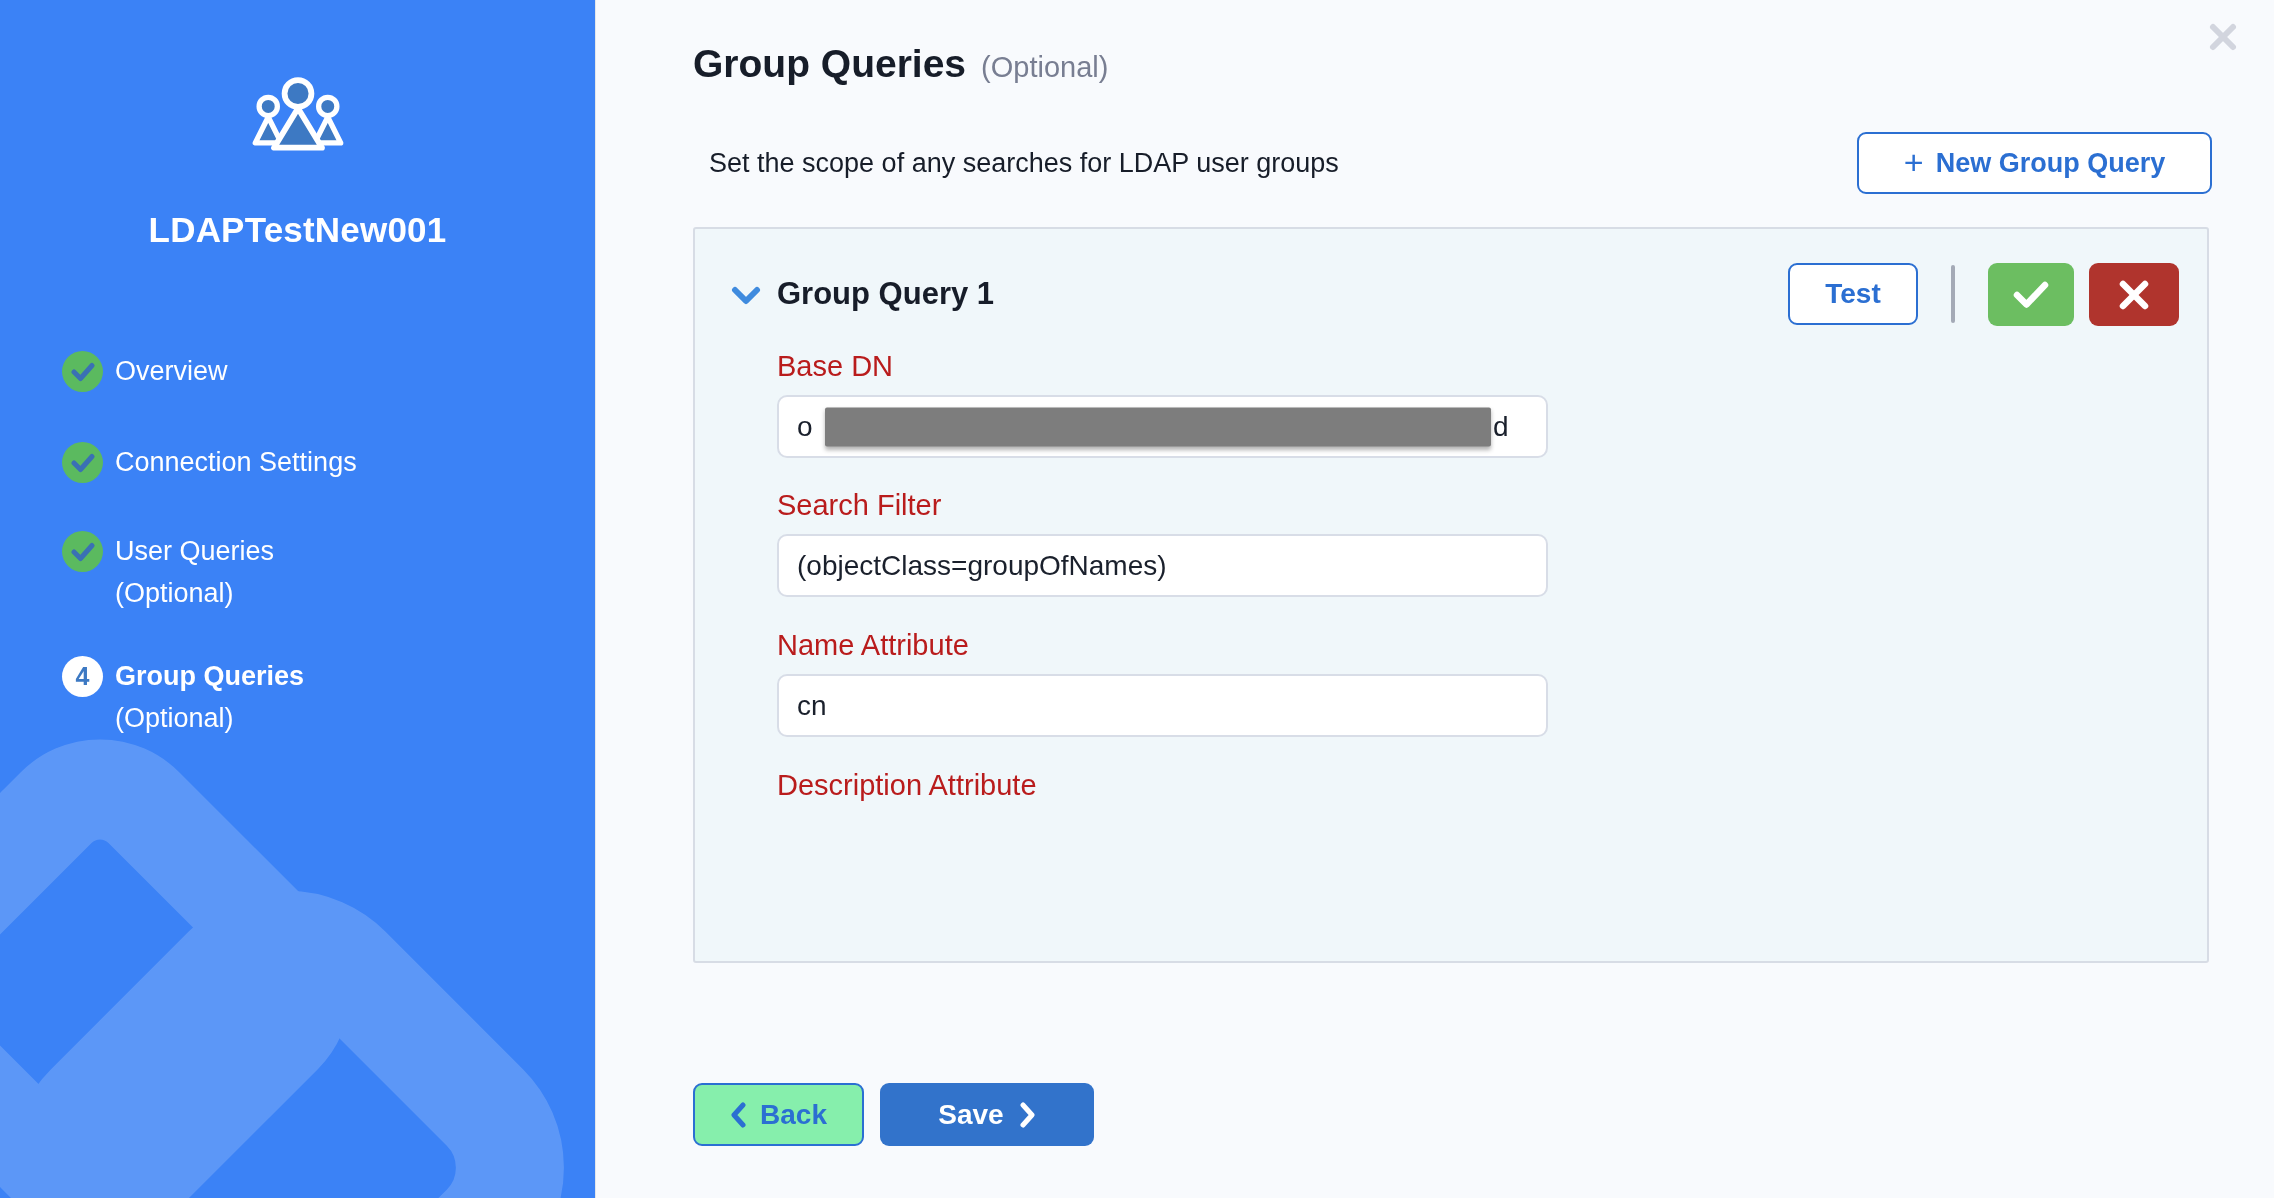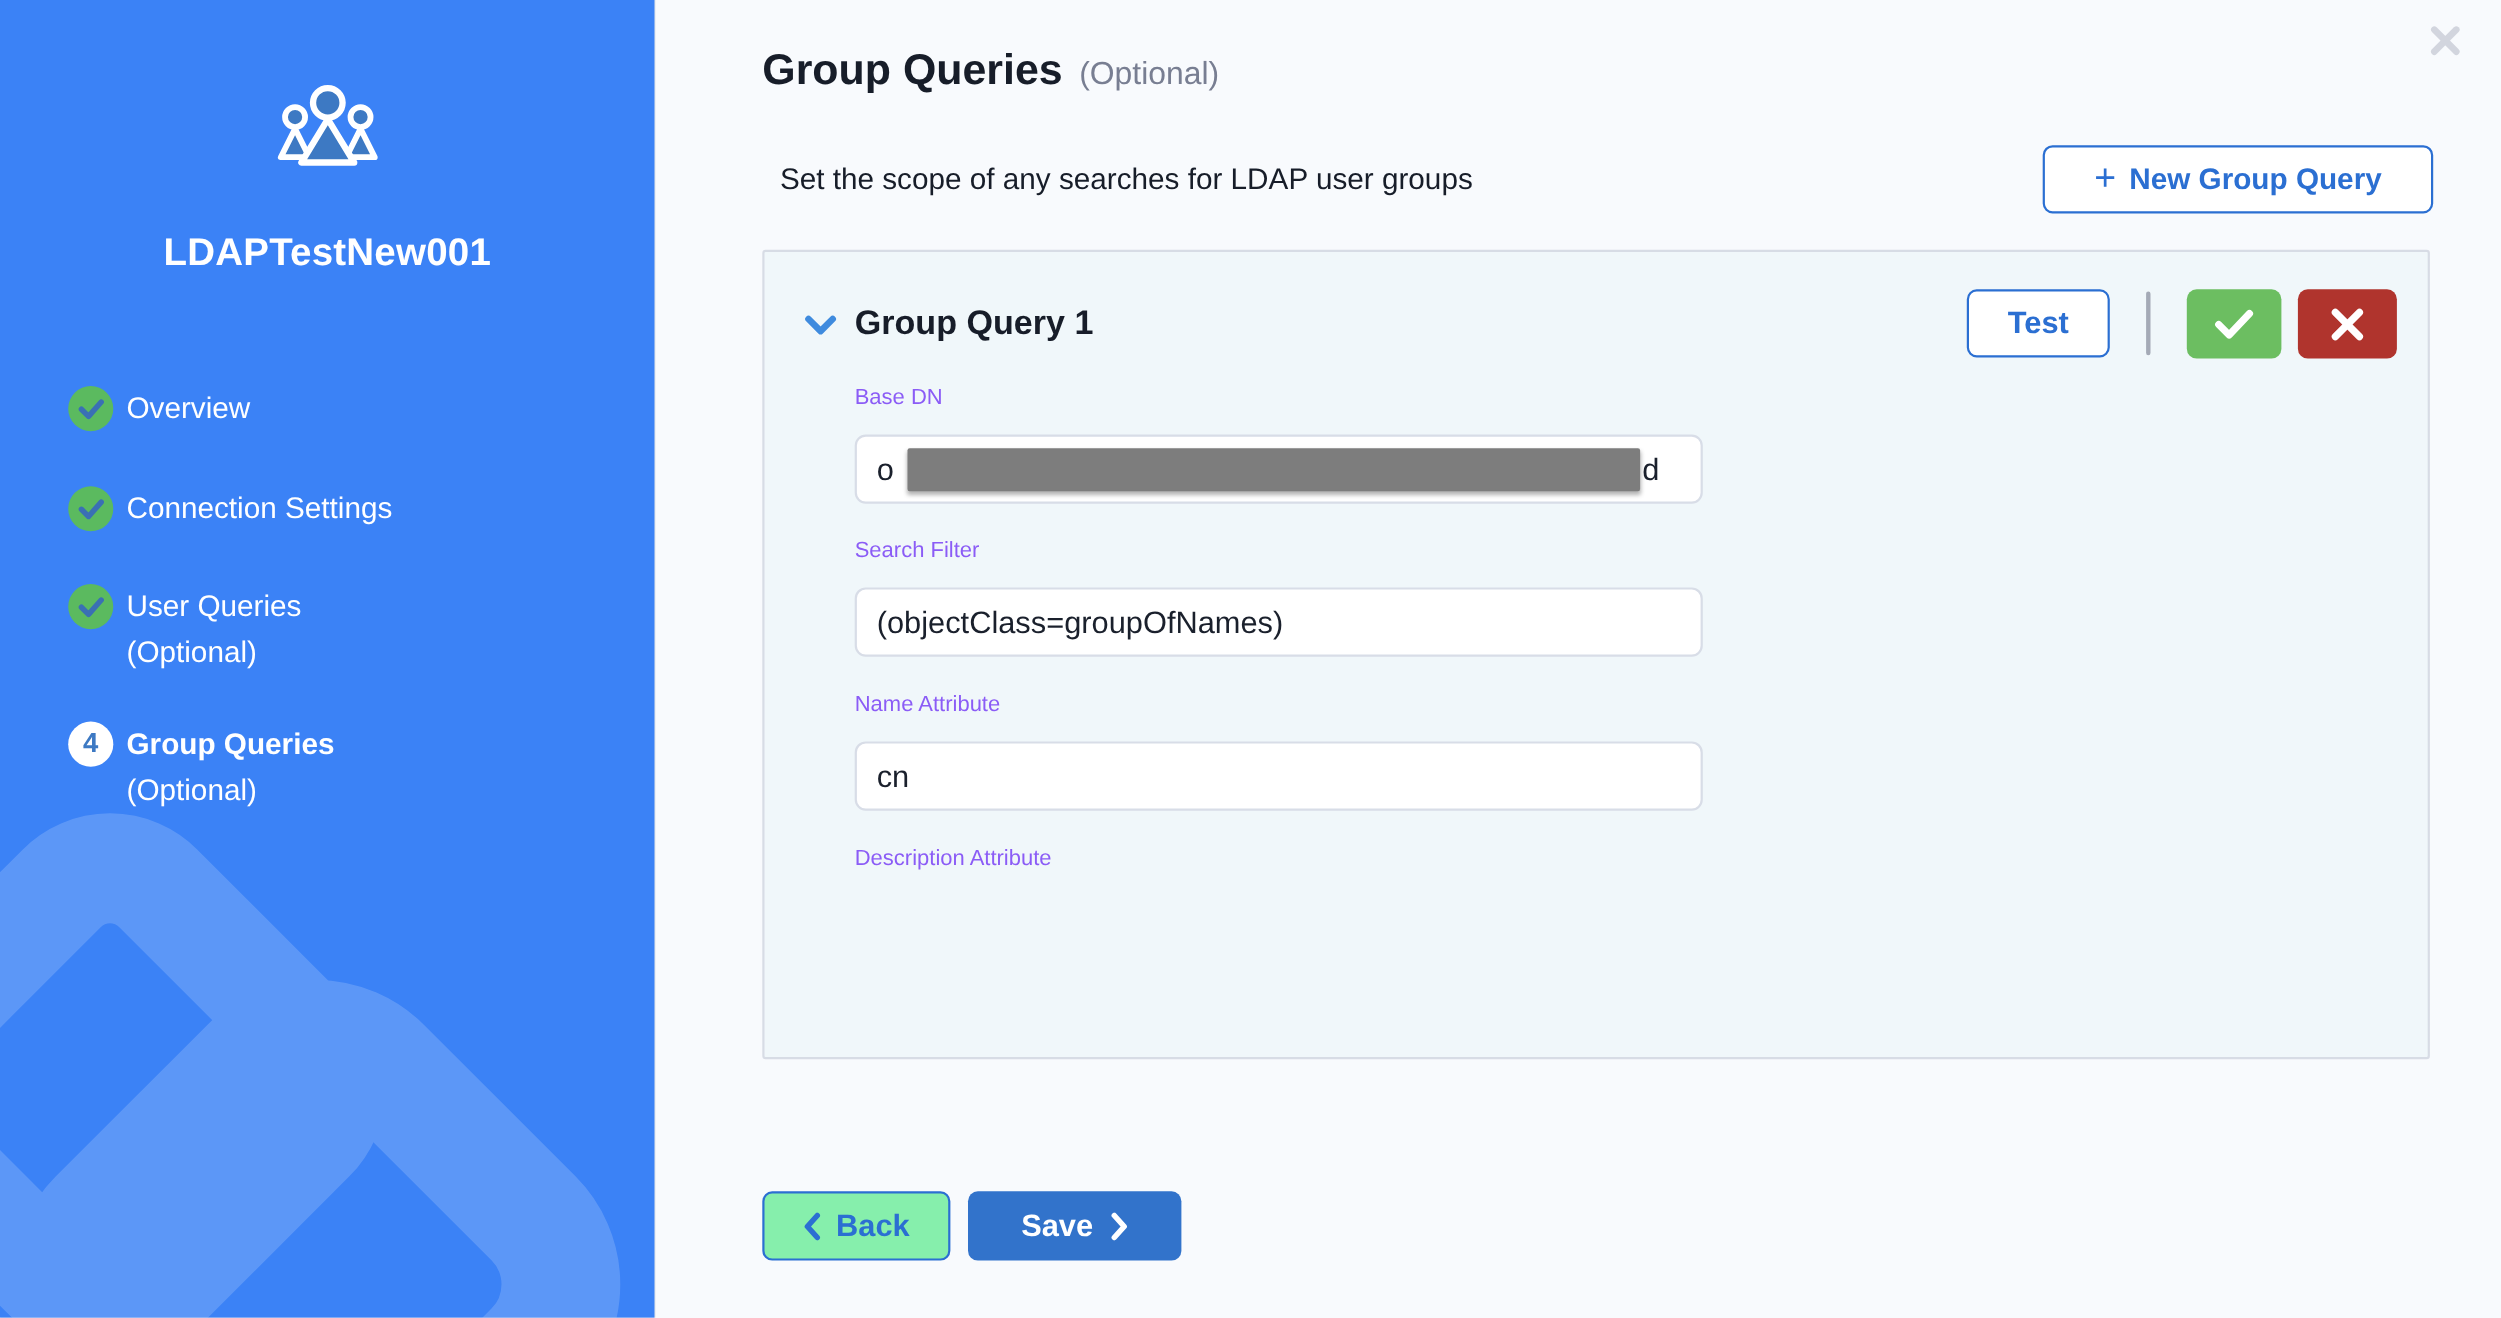--- a/index.html
+++ b/index.html
@@ -126,21 +126,21 @@
   .reject-btn {
     position: absolute; left: 1394px; top: 34px;
     width: 90px; height: 63px;
     background: #b0342d; border: none; border-radius: 9px;
     display: flex; align-items: center; justify-content: center;
     cursor: pointer;
   }
 
   .field-label {
     position: absolute; left: 82px;
-    font-size: 20px; color: #8b5cf6; text-align: center;
+    font-size: 29px; color: #b91c1c; text-align: center;
   }
   .field-input {
     position: absolute; left: 82px;
     width: 771px; height: 63px;
     background: #ffffff;
     border: 2px solid #d8dde7;
     border-radius: 10px;
     font-family: "Liberation Sans", sans-serif;
     font-size: 28px; color: #1a202c;
     padding: 0 18px;
@@ -174,21 +174,21 @@
     position: absolute; left: 693px; top: 1083px;
     width: 171px; height: 63px;
     background: #86efac;
     border: 2px solid #2b6fd2; border-radius: 9px;
     display: flex; align-items: center; justify-content: center; gap: 14px;
     color: #2b6fd2; font-size: 28px; font-weight: bold;
     cursor: pointer;
   }
   .save-btn {
     position: absolute; left: 880px; top: 1083px;
-    width: 194px; height: 63px;
+    width: 214px; height: 63px;
     background: #3273cb;
     border: none; border-radius: 9px;
     display: flex; align-items: center; justify-content: center; gap: 16px;
     color: #ffffff; font-size: 28px; font-weight: bold;
     cursor: pointer;
   }
 </style>
 </head>
 <body>
 

